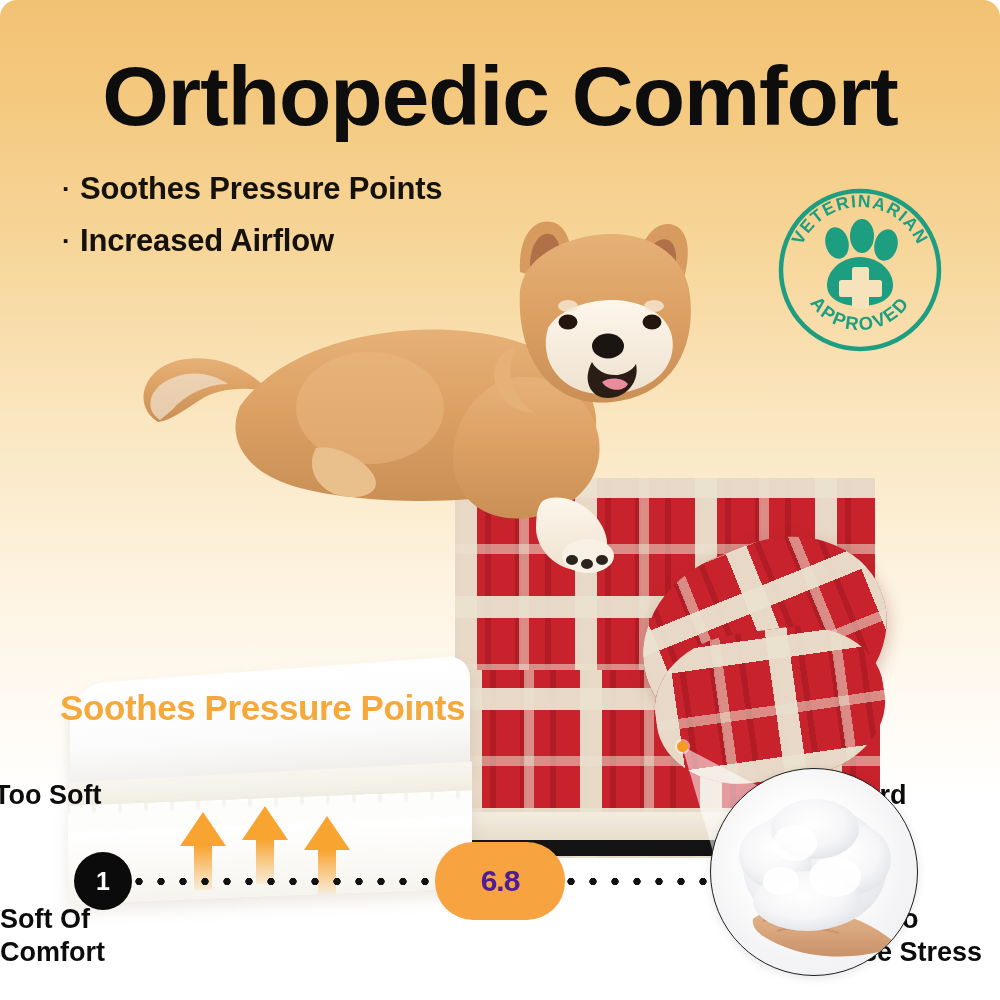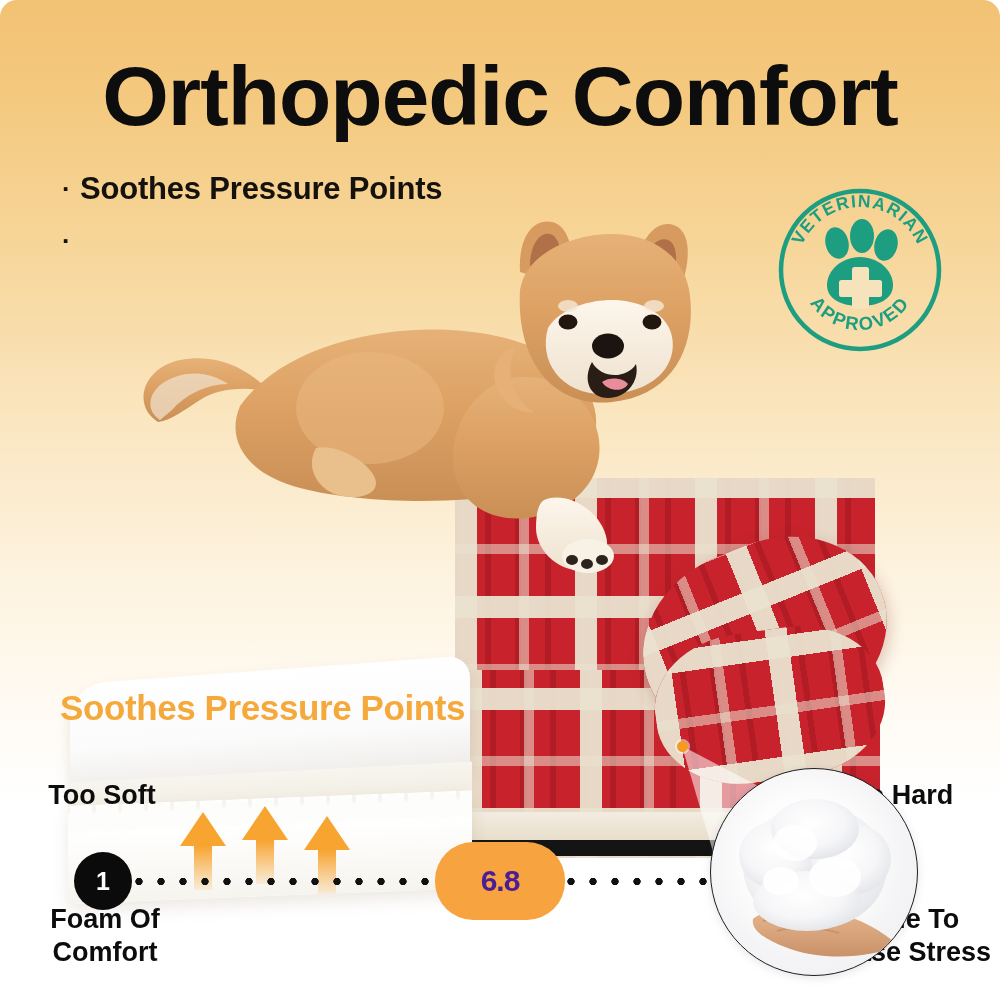--- a/index.html
+++ b/index.html
@@ -188,21 +188,21 @@
     position:absolute; left:60px; top:688px;
     font-size:35px; font-weight:bold;
     color:#f5a93b;
     letter-spacing:-0.4px;
   }
 
   
   #scale { position:absolute; left:0; top:780px; width:1000px; height:220px; }
 
   .scale-col {
-    position:absolute; text-align:center;
+    position:absolute; 
     font-weight:bold; color:#0c0c0c;
     font-family:"Liberation Sans Narrow","Liberation Sans", sans-serif;
   }
   .scale-top { font-size:27px; line-height:31px; }
   .scale-bot { font-size:27px; line-height:33px; }
 
   #col-left  { left:0px;   width:210px; }
   #col-mid   { left:345px; width:310px; }
   #col-right { left:790px; width:210px; }
 
@@ -247,20 +247,21 @@
 
   <div id="title">Orthopedic Comfort</div>
 
   <div id="bullets">
     <div class="bullet">
       <span class="dot">·</span>
       <span>Soothes Pressure Points</span>
     </div>
     <div class="bullet">
       <span class="dot">·</span>
+      <span>Increased Airflow</span>
     </div>
   </div>
 
   <div id="vet-badge">
     <svg viewBox="0 0 170 170" xmlns="http://www.w3.org/2000/svg">
       <defs>
         <path id="arcTop" d="M 22,85 A 63,63 0 0 1 148,85"></path>
         <path id="arcBot" d="M 25,85 A 60,60 0 0 0 145,85"></path>
       </defs>
       <circle cx="85" cy="85" r="79" fill="none" stroke="#1E9E80" stroke-width="4.5"></circle>
@@ -419,21 +420,21 @@
     </div>
   </div>
 
   <div id="caption">Soothes Pressure Points</div>
 
   <div id="scale">
 
     <div class="scale-col" id="col-left">
       <div class="scale-top">Too Soft</div>
       <div style="height:92px"></div>
-      <div class="scale-bot">Foam Of</div>
+      <div class="scale-bot">Soft Of</div>
       <div class="scale-bot">Comfort</div>
     </div>
 
     <div class="scale-col" id="col-mid">
       <div style="height:100px"></div>
     </div>
 
     <div class="scale-col" id="col-right">
       <div class="scale-top">Too Hard</div>
       <div style="height:92px"></div>

